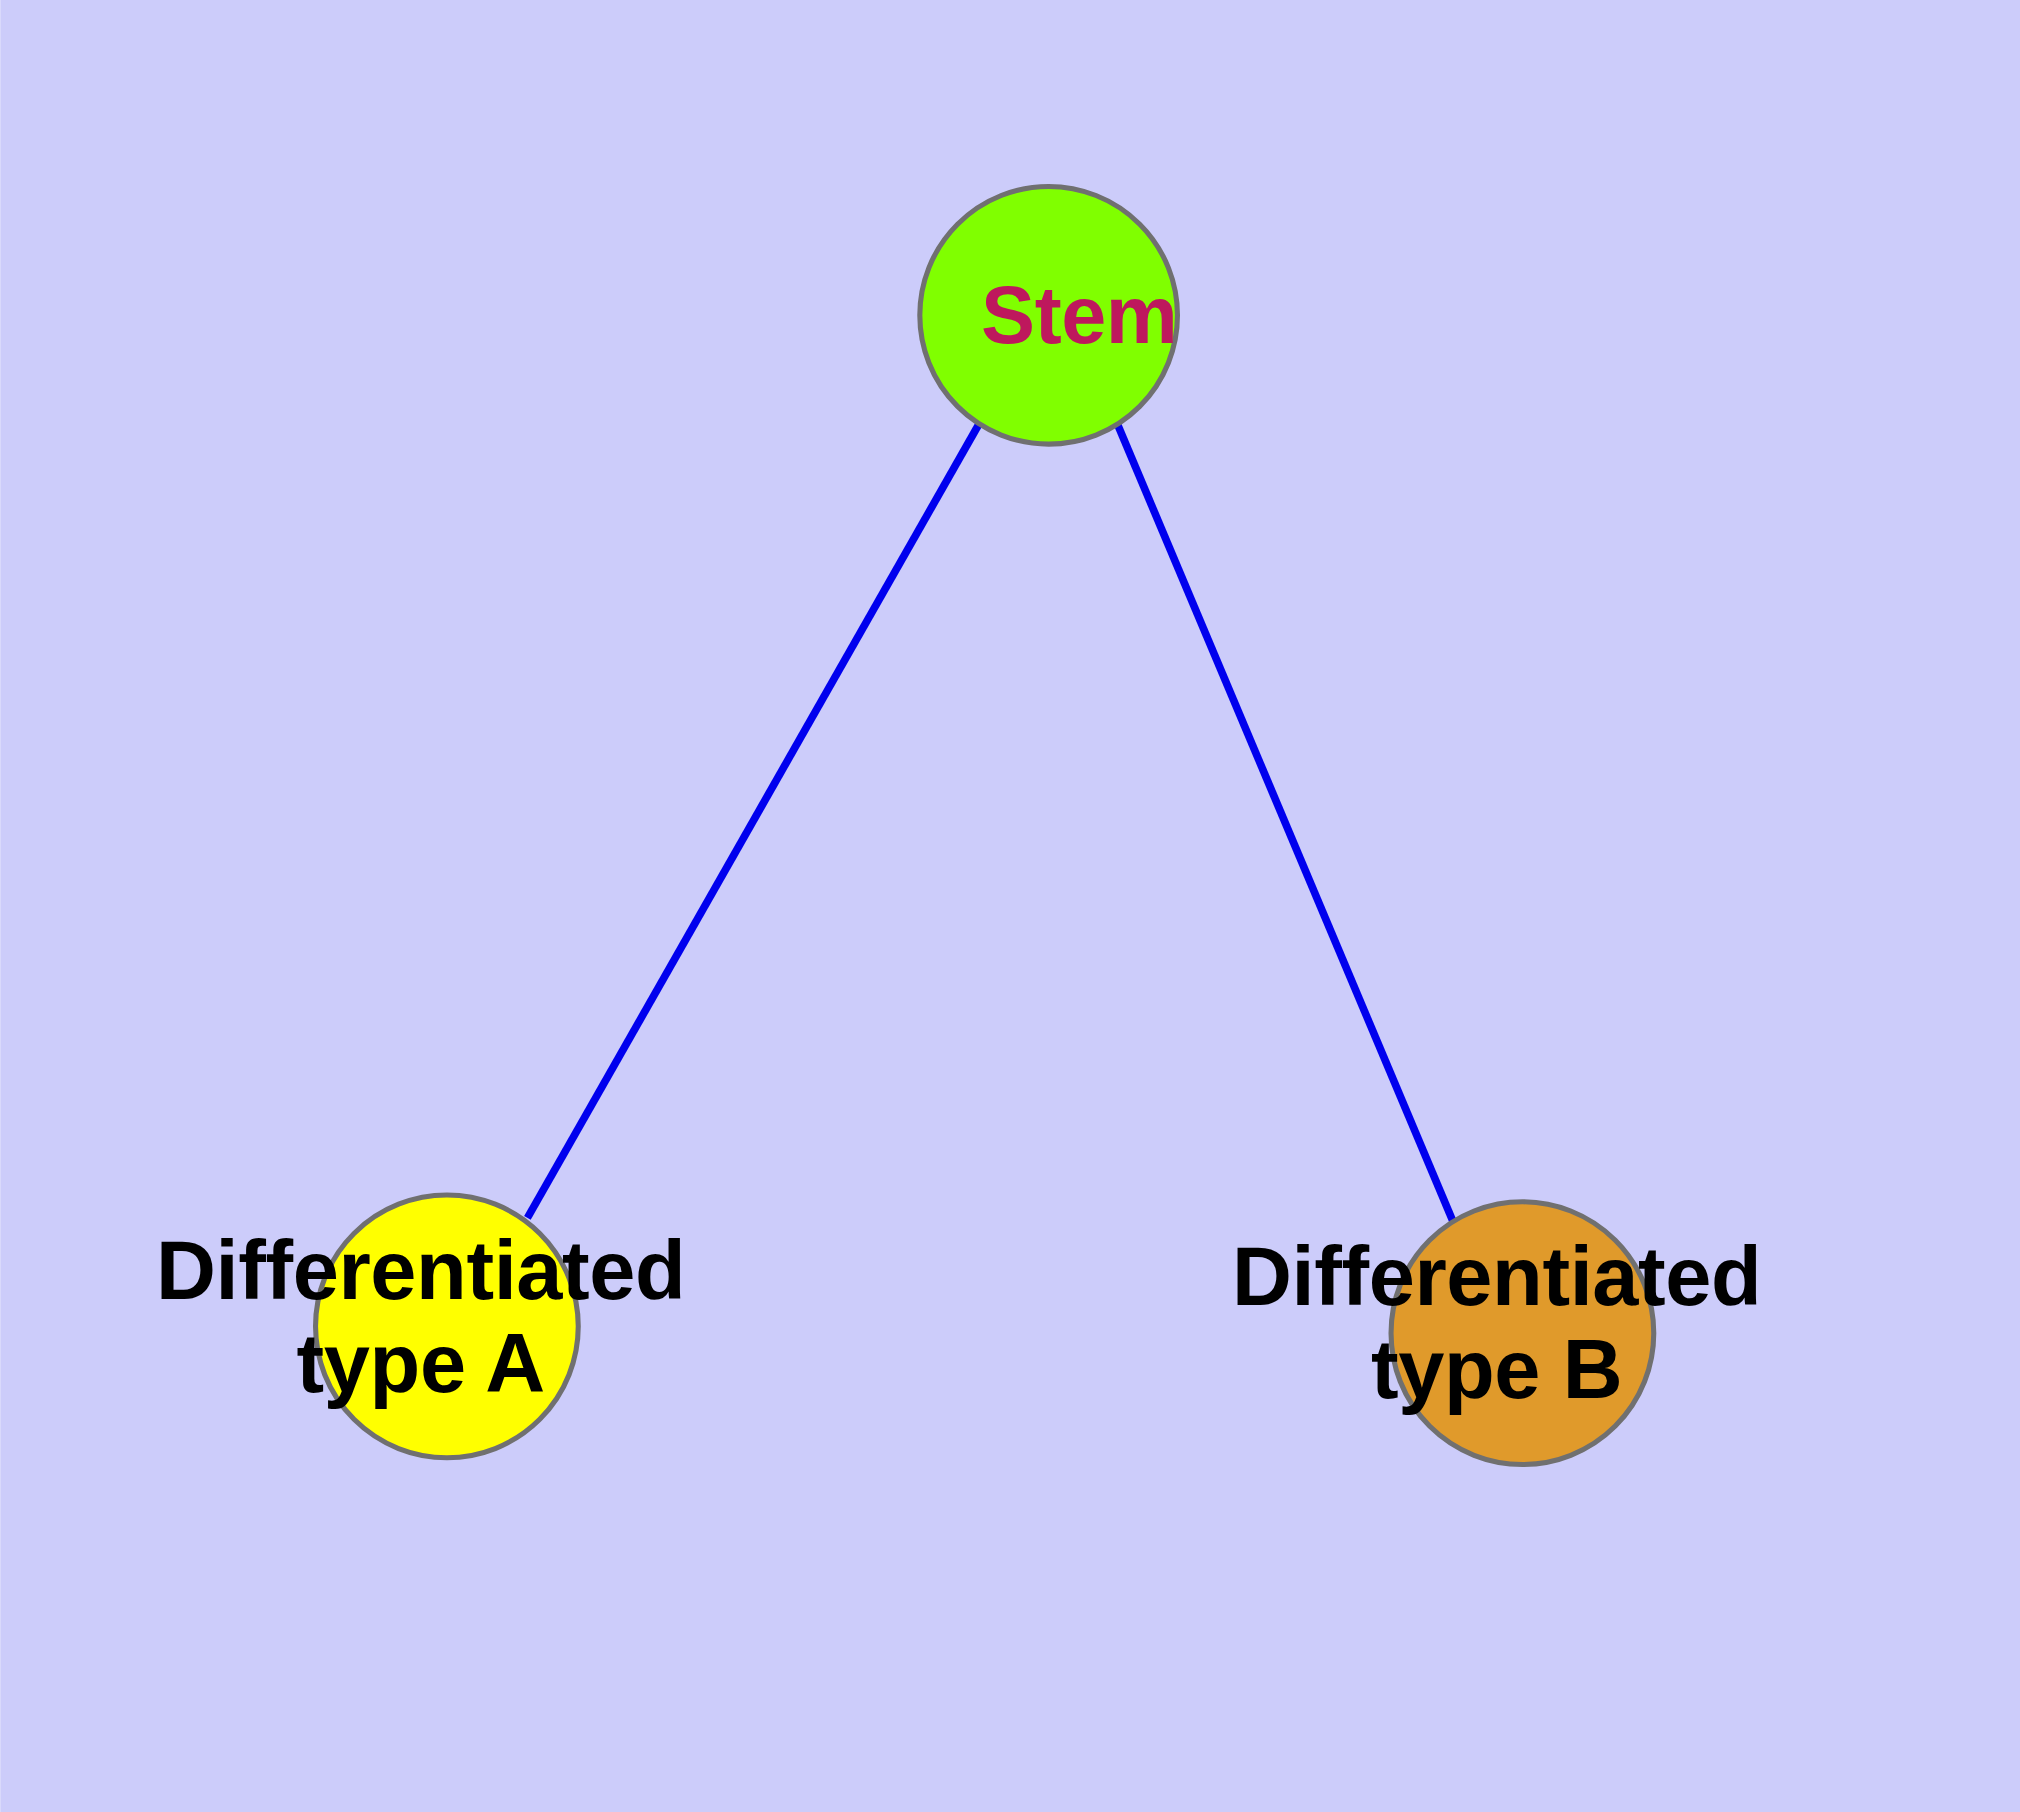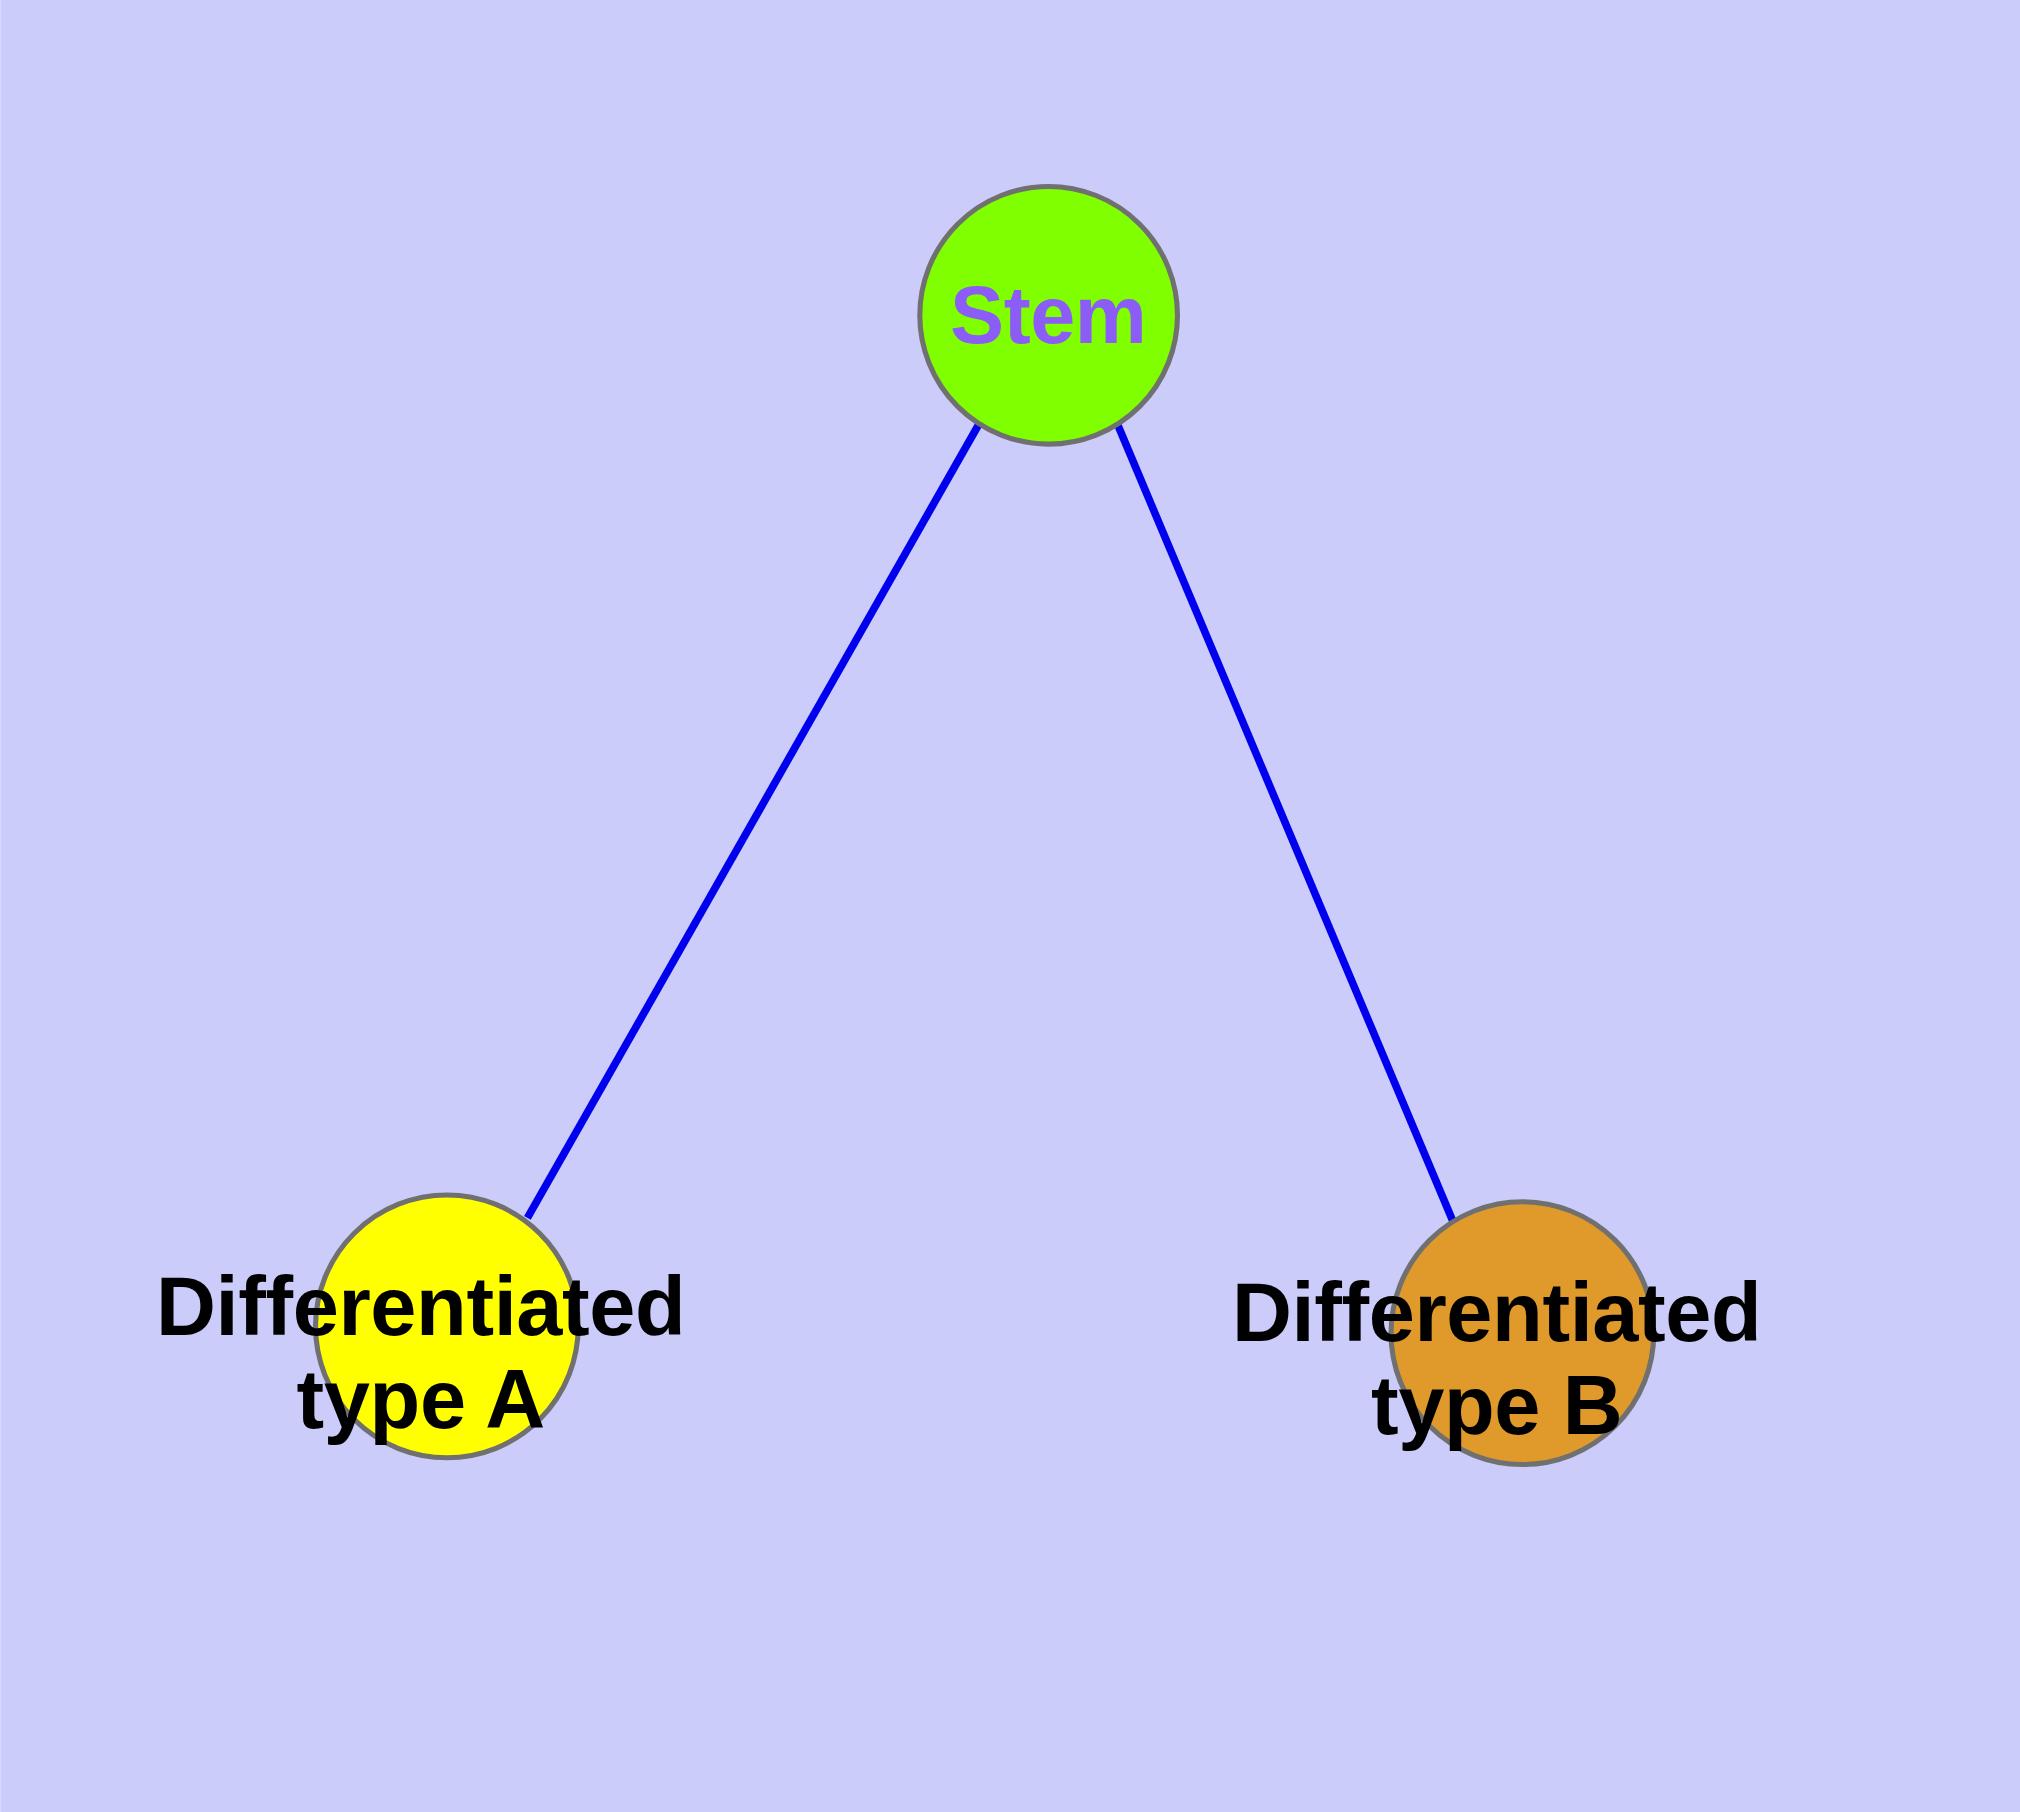--- a/index.html
+++ b/index.html
@@ -40,21 +40,20 @@
     white-space: pre;
     line-height: 1.12;
     letter-spacing: -0.4px;
     pointer-events: none;
   }
   .node-label.single {
     font-size: 81px;
   }
   .node-label.double {
     font-size: 83px;
-    margin-top: 36px;
   }
 </style>
 </head>
 <body>
 
 <div id="stage" style="width: 2021px; height: 1812px;">
 
   <svg id="canvas" viewBox="0 0 2384 2138" xmlns="http://www.w3.org/2000/svg">
     <rect id="bg-rect" x="0" y="0" width="2384" height="2138" fill="#ccccfa"></rect>
     <g id="edges-group">
@@ -62,21 +61,21 @@
         <line x1="1318" y1="500" x2="1714" y2="1441" class="edge-line" stroke="#0000ee" stroke-width="9"></line>
       </g>
     <g id="nodes-group">
         <circle cx="1237" cy="372" r="152" class="node-circle" fill="#80ff00" stroke="#707070" stroke-width="6"></circle>
         <circle cx="527" cy="1565" r="155" class="node-circle" fill="#ffff00" stroke="#707070" stroke-width="6"></circle>
         <circle cx="1796" cy="1573" r="155" class="node-circle" fill="#e09a2b" stroke="#707070" stroke-width="6"></circle>
       </g>
   </svg>
 
   <div id="labels-layer">
-      <div class="node-label single" style="left: 950px; top: 270px; color: #8b5cf6;">Stem</div>
+      <div class="node-label single" style="left: 981px; top: 270px; color: #be185d;">Stem</div>
       <div class="node-label double" style="left: 156px; top: 1225px; color: rgb(0, 0, 0);">Differentiated
 type A</div>
       <div class="node-label double" style="left: 1232px; top: 1231px; color: rgb(0, 0, 0);">Differentiated
 type B</div>
     </div>
 
 </div>
 
 
 </body></html>

